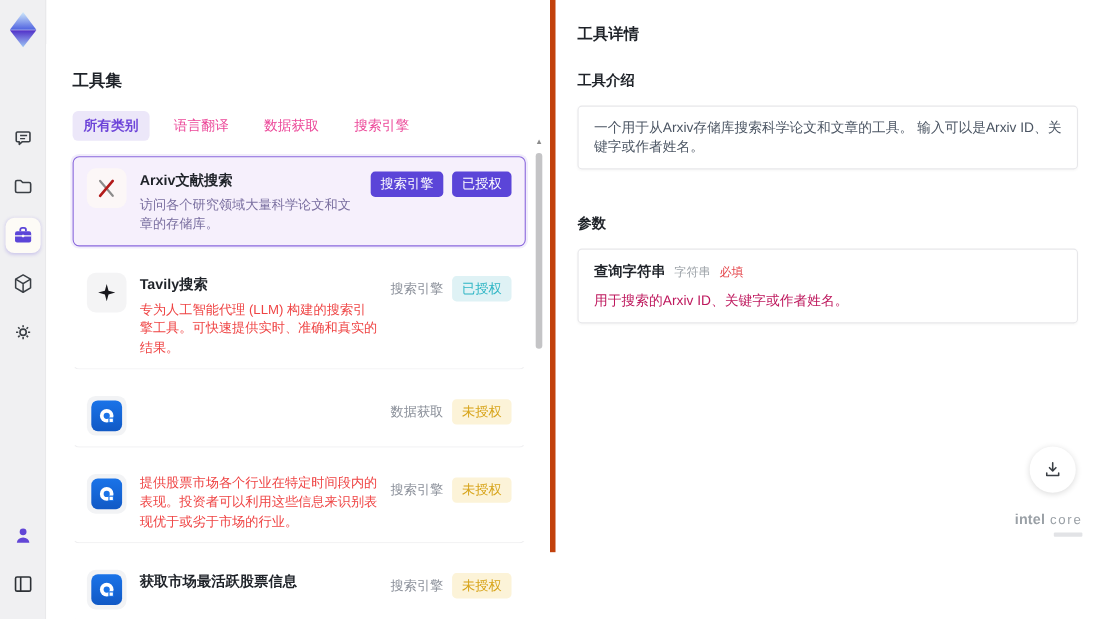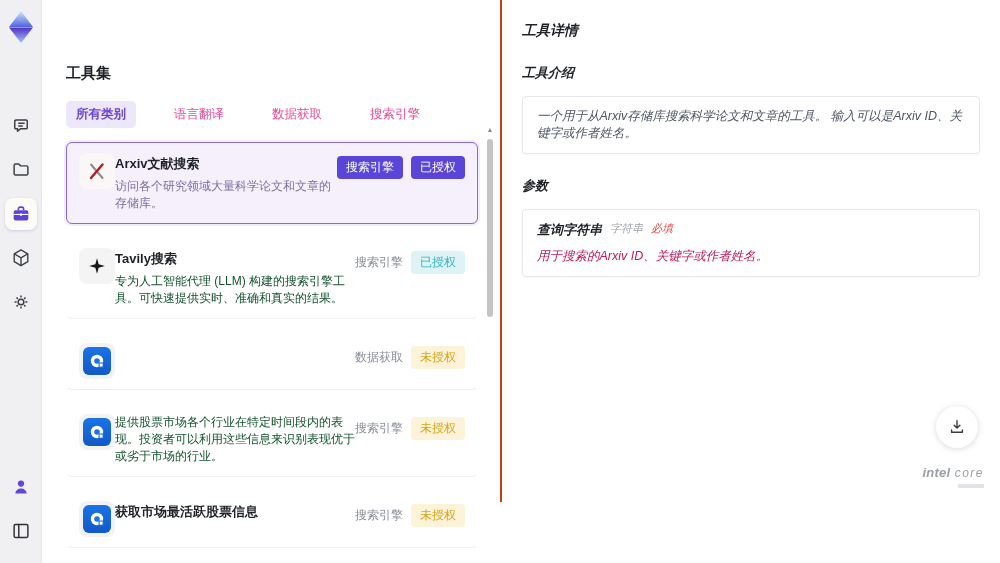--- a/index.html
+++ b/index.html
@@ -10,56 +10,56 @@
   .rail { position:absolute; left:0; top:0; width:42px; height:563px; background:#f0f0f2; display:flex; flex-direction:column; align-items:center; border-right:1px solid #e8e8ea; }
   .rail-logo { margin:10px 0 26px; width:30px; height:34px; }
   .rail-item { width:32px; height:32px; margin:6px 0; border-radius:8px; display:flex; align-items:center; justify-content:center; cursor:pointer; }
   .rail-item.active { background:#fdfbf6; box-shadow:0 1px 3px rgba(91,69,216,.22); }
   .rail-spacer { flex:1; }
   .rail-bottom { margin-bottom:10px; display:flex; flex-direction:column; align-items:center; }
 
   
   .tools-panel { position:absolute; left:42px; top:0; width:458px; height:563px; background:#fff; padding:18px 24px 16px 24px;margin-top:40px; }
   .panel-title { font-size:15px; font-weight:700; margin:6px 0 18px; }
-  .tabs { display:flex; gap:28px; align-items:center; margin-bottom:14px; font-size:12.5px; }
+  .tabs { display:flex; gap:12px; align-items:center; margin-bottom:14px; font-size:12.5px; }
   .tab { color:#ec4899; padding:5px 10px; border-radius:5px; cursor:pointer; white-space:nowrap; }
   .tab.active { background:#ece7f9; color:#6d44d9; font-weight:700; }
 
   .cards { width:412px; }
-  .card { display:flex; gap:0; padding:10px 12px; margin-bottom:13px; background:#fff; border:1px solid transparent; border-bottom:1px solid #efeff1; border-radius:6px; cursor:pointer; }
+  .card { display:flex; gap:12px; padding:10px 12px; margin-bottom:13px; background:#fff; border:1px solid transparent; border-bottom:1px solid #efeff1; border-radius:6px; cursor:pointer; }
   .card.selected { border:1px solid #8a68dd; background:#f6f0fc; box-shadow:0 0 0 2px rgba(138,104,221,.12); }
   .tool-icon { width:36px; height:36px; border-radius:8px; flex:none; display:flex; align-items:center; justify-content:center; background:#f3f4f6; }
   .tool-icon.arxiv { background:#fcf7f7; }
   .tool-icon.tavily { background:#f4f4f5; }
   .tool-icon.blueapp { background:#f2f3f5; }
   .blue-sq { width:28px; height:28px; border-radius:6px; background:linear-gradient(180deg,#1a73e8,#1159c5); display:flex; align-items:center; justify-content:center; }
   .tool-main { min-width:0; }
   .tool-title { font-size:13px; font-weight:700; color:#1f2329; margin:2px 0 5px; }
-  .tool-desc { font-size:12px; color:#14532d; line-height:1.45; max-width:248px; }
+  .tool-desc { font-size:12px; color:#ef4444; line-height:1.45; max-width:248px; }
   .card.selected .tool-desc { color:#7a6fa0; }
   .badges { margin-left:auto; display:flex; gap:8px; flex:none; align-items:flex-start; padding-top:3px; }
   .badge { font-size:12px; padding:3px 9px; border-radius:4px; white-space:nowrap; }
   .badge.solid { background:#5b45d8; color:#fff; }
   .badge.cat { color:#8a8f99; padding:3px 0; }
   .badge.ok { background:#dff2f5; color:#2fb6c5; }
   .badge.no { background:#fcf3d8; color:#d7a41a; }
 
   
   .vscroll { position:absolute; right:5px; top:86px; bottom:8px; width:10px; }
   .vscroll .arrow { position:absolute; left:0; width:10px; text-align:center; font-size:7px; color:#8b8b8b; line-height:8px; cursor:pointer; }
   .vscroll .up { top:0; }
   .vscroll .down { bottom:0; }
   .vscroll .thumb { position:absolute; left:2px; top:13px; width:6px; height:178px; background:#c4c4c6; border-radius:3px; cursor:pointer; }
 
   
-  .details-panel { position:absolute; left:500px; top:0; width:500px; height:502px; background:#fff; border-left:2px solid #c2410c; padding:16px 20px;font-style:italic; }
+  .details-panel { position:absolute; left:500px; top:0; width:500px; height:502px; background:#fff; border-left:5px solid #c2410c; padding:16px 20px; }
   .details-title { font-size:14px; font-weight:700; margin:6px 0 24px; }
   .section-head { font-size:13px; font-weight:700; margin:0 0 14px; }
-  .box { border:1px solid #e7e7ea; border-radius:4px; background:#fff; padding:11px 14px; font-size:12.5px; color:#4b5563; margin-bottom:23px; box-shadow:0 1px 2px rgba(0,0,0,.03); }
-  .param-head { display:flex; gap:8px; align-items:flex-start; margin-bottom:9px; }
+  .box { border:1px solid #e7e7ea; border-radius:4px; background:#fff; padding:11px 14px; font-size:12.5px; color:#4b5563; margin-bottom:40px; box-shadow:0 1px 2px rgba(0,0,0,.03); }
+  .param-head { display:flex; gap:8px; align-items:center; margin-bottom:9px; }
   .param-name { font-weight:700; font-size:13px; color:#1f2329; }
   .param-type { font-size:11px; color:#9aa0a6; }
   .param-req { font-size:11px; color:#e5484d; }
   .param-desc { font-size:12.5px; color:#be185d; }
 
   .fab { position:absolute; right:22px; bottom:54px; width:42px; height:42px; border-radius:50%; background:#fff; box-shadow:0 1px 6px rgba(0,0,0,.15); display:flex; align-items:center; justify-content:center; cursor:pointer; }
   .brand { position:absolute; right:16px; bottom:14px; color:#9aa0a6; text-align:left; line-height:1.1; }
   .brand .b1 { font-weight:700; font-size:13px; letter-spacing:.2px; }
   .brand .b2 { font-size:12px; letter-spacing:1.5px; }
   .brand .bar { display:block; margin-top:3px; margin-left:auto; width:26px; height:4px; background:#e2e3e6; border-radius:1px; }

